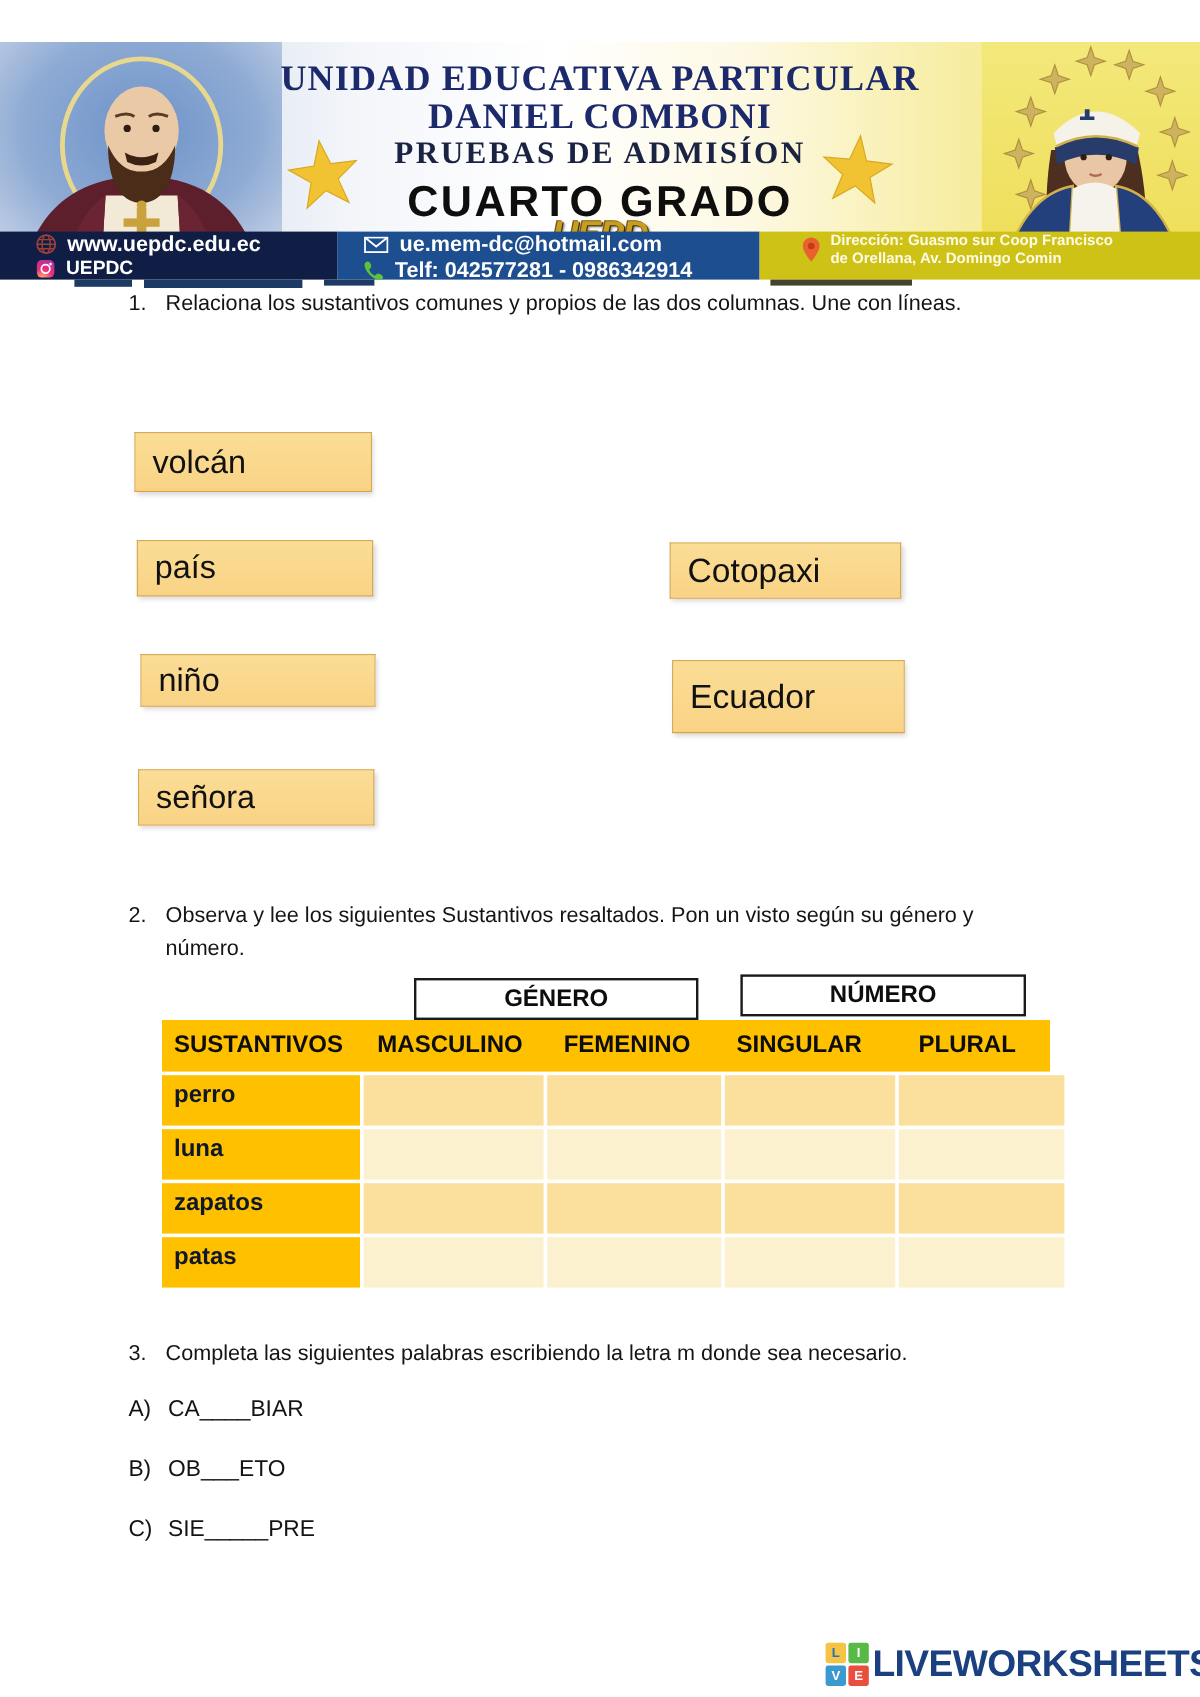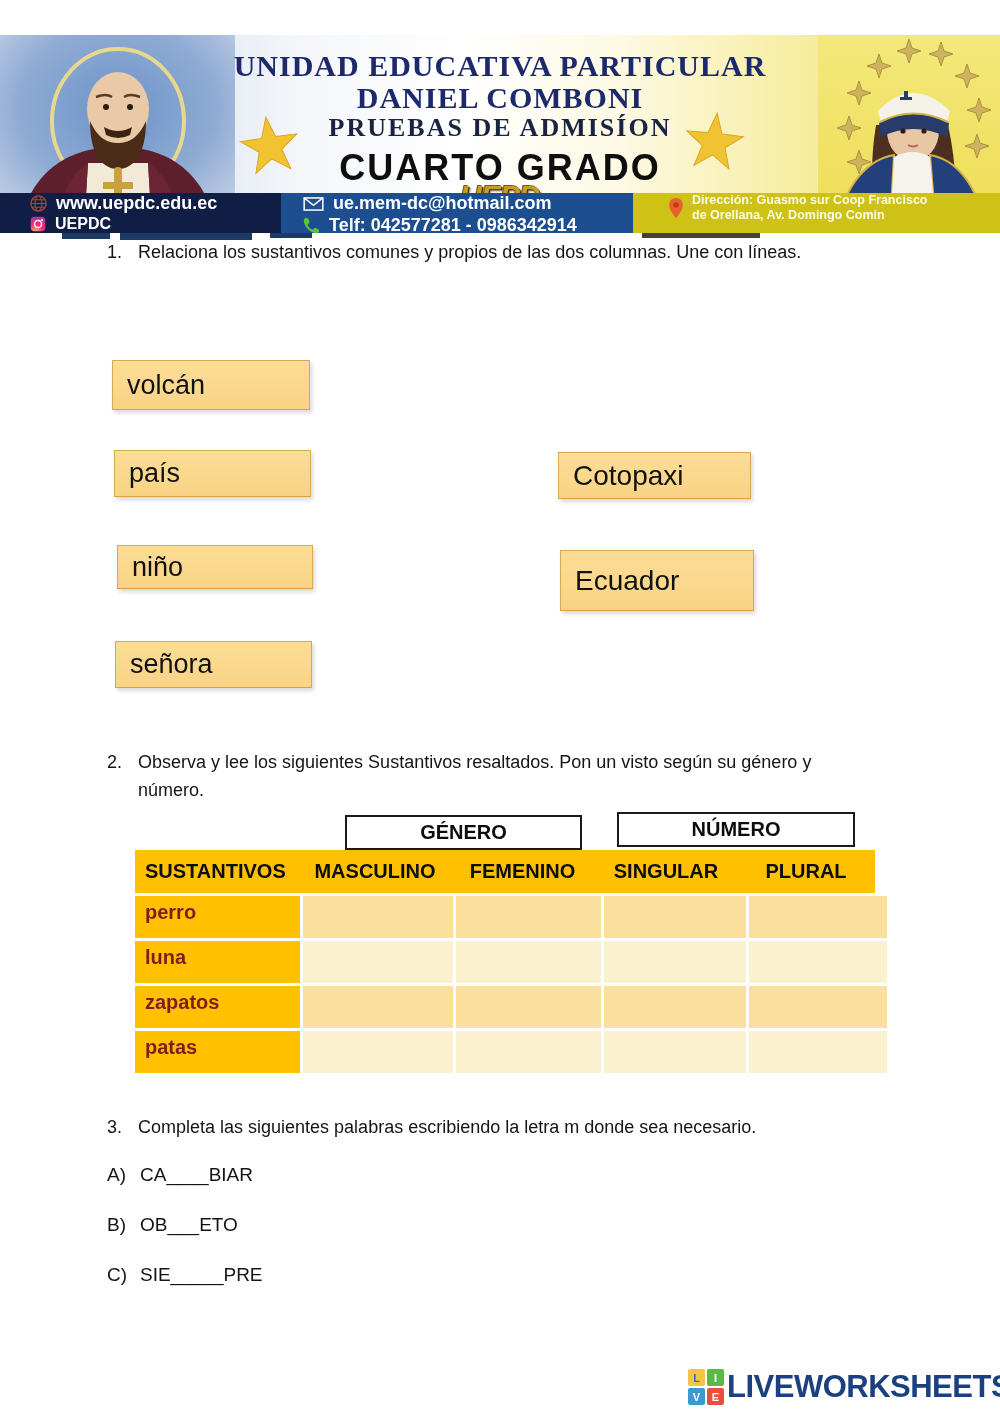--- a/index.html
+++ b/index.html
@@ -108,21 +108,21 @@
   .th-cell { text-align:center; }
   .th-c0 { width:165px; text-align:left; padding-left:10px; }
   .th-c1 { width:150px; } .th-c2 { width:145px; } .th-c3 { width:142px; } .th-c4 { width:138px; }
 
   .tbl-body {
     position:absolute; left:135px; top:896px; width:740px;
     display:grid; grid-template-columns:165px 150px 145px 142px 138px;
     grid-auto-rows:42px; gap:3px; background:#ffffff;
   }
   .td-label {
-    background:#ffc000; font-size:20px; font-weight:bold; color:#7f1d1d;
+    background:#ffc000; font-size:20px; font-weight:bold; color:#0f172a;
     padding:5px 0 0 10px;
   }
 
   
   .fill-row { position:absolute; left:107px; display:flex; font-size:19px; color:#141414; }
   .fill-label { width:33px; flex:0 0 auto; }
   .f1 { top:1164px; } .f2 { top:1214px; } .f3 { top:1264px; }
 
   
   .footer-brand { position:absolute; left:688px; top:1369px; display:flex; align-items:center; gap:3px; }

